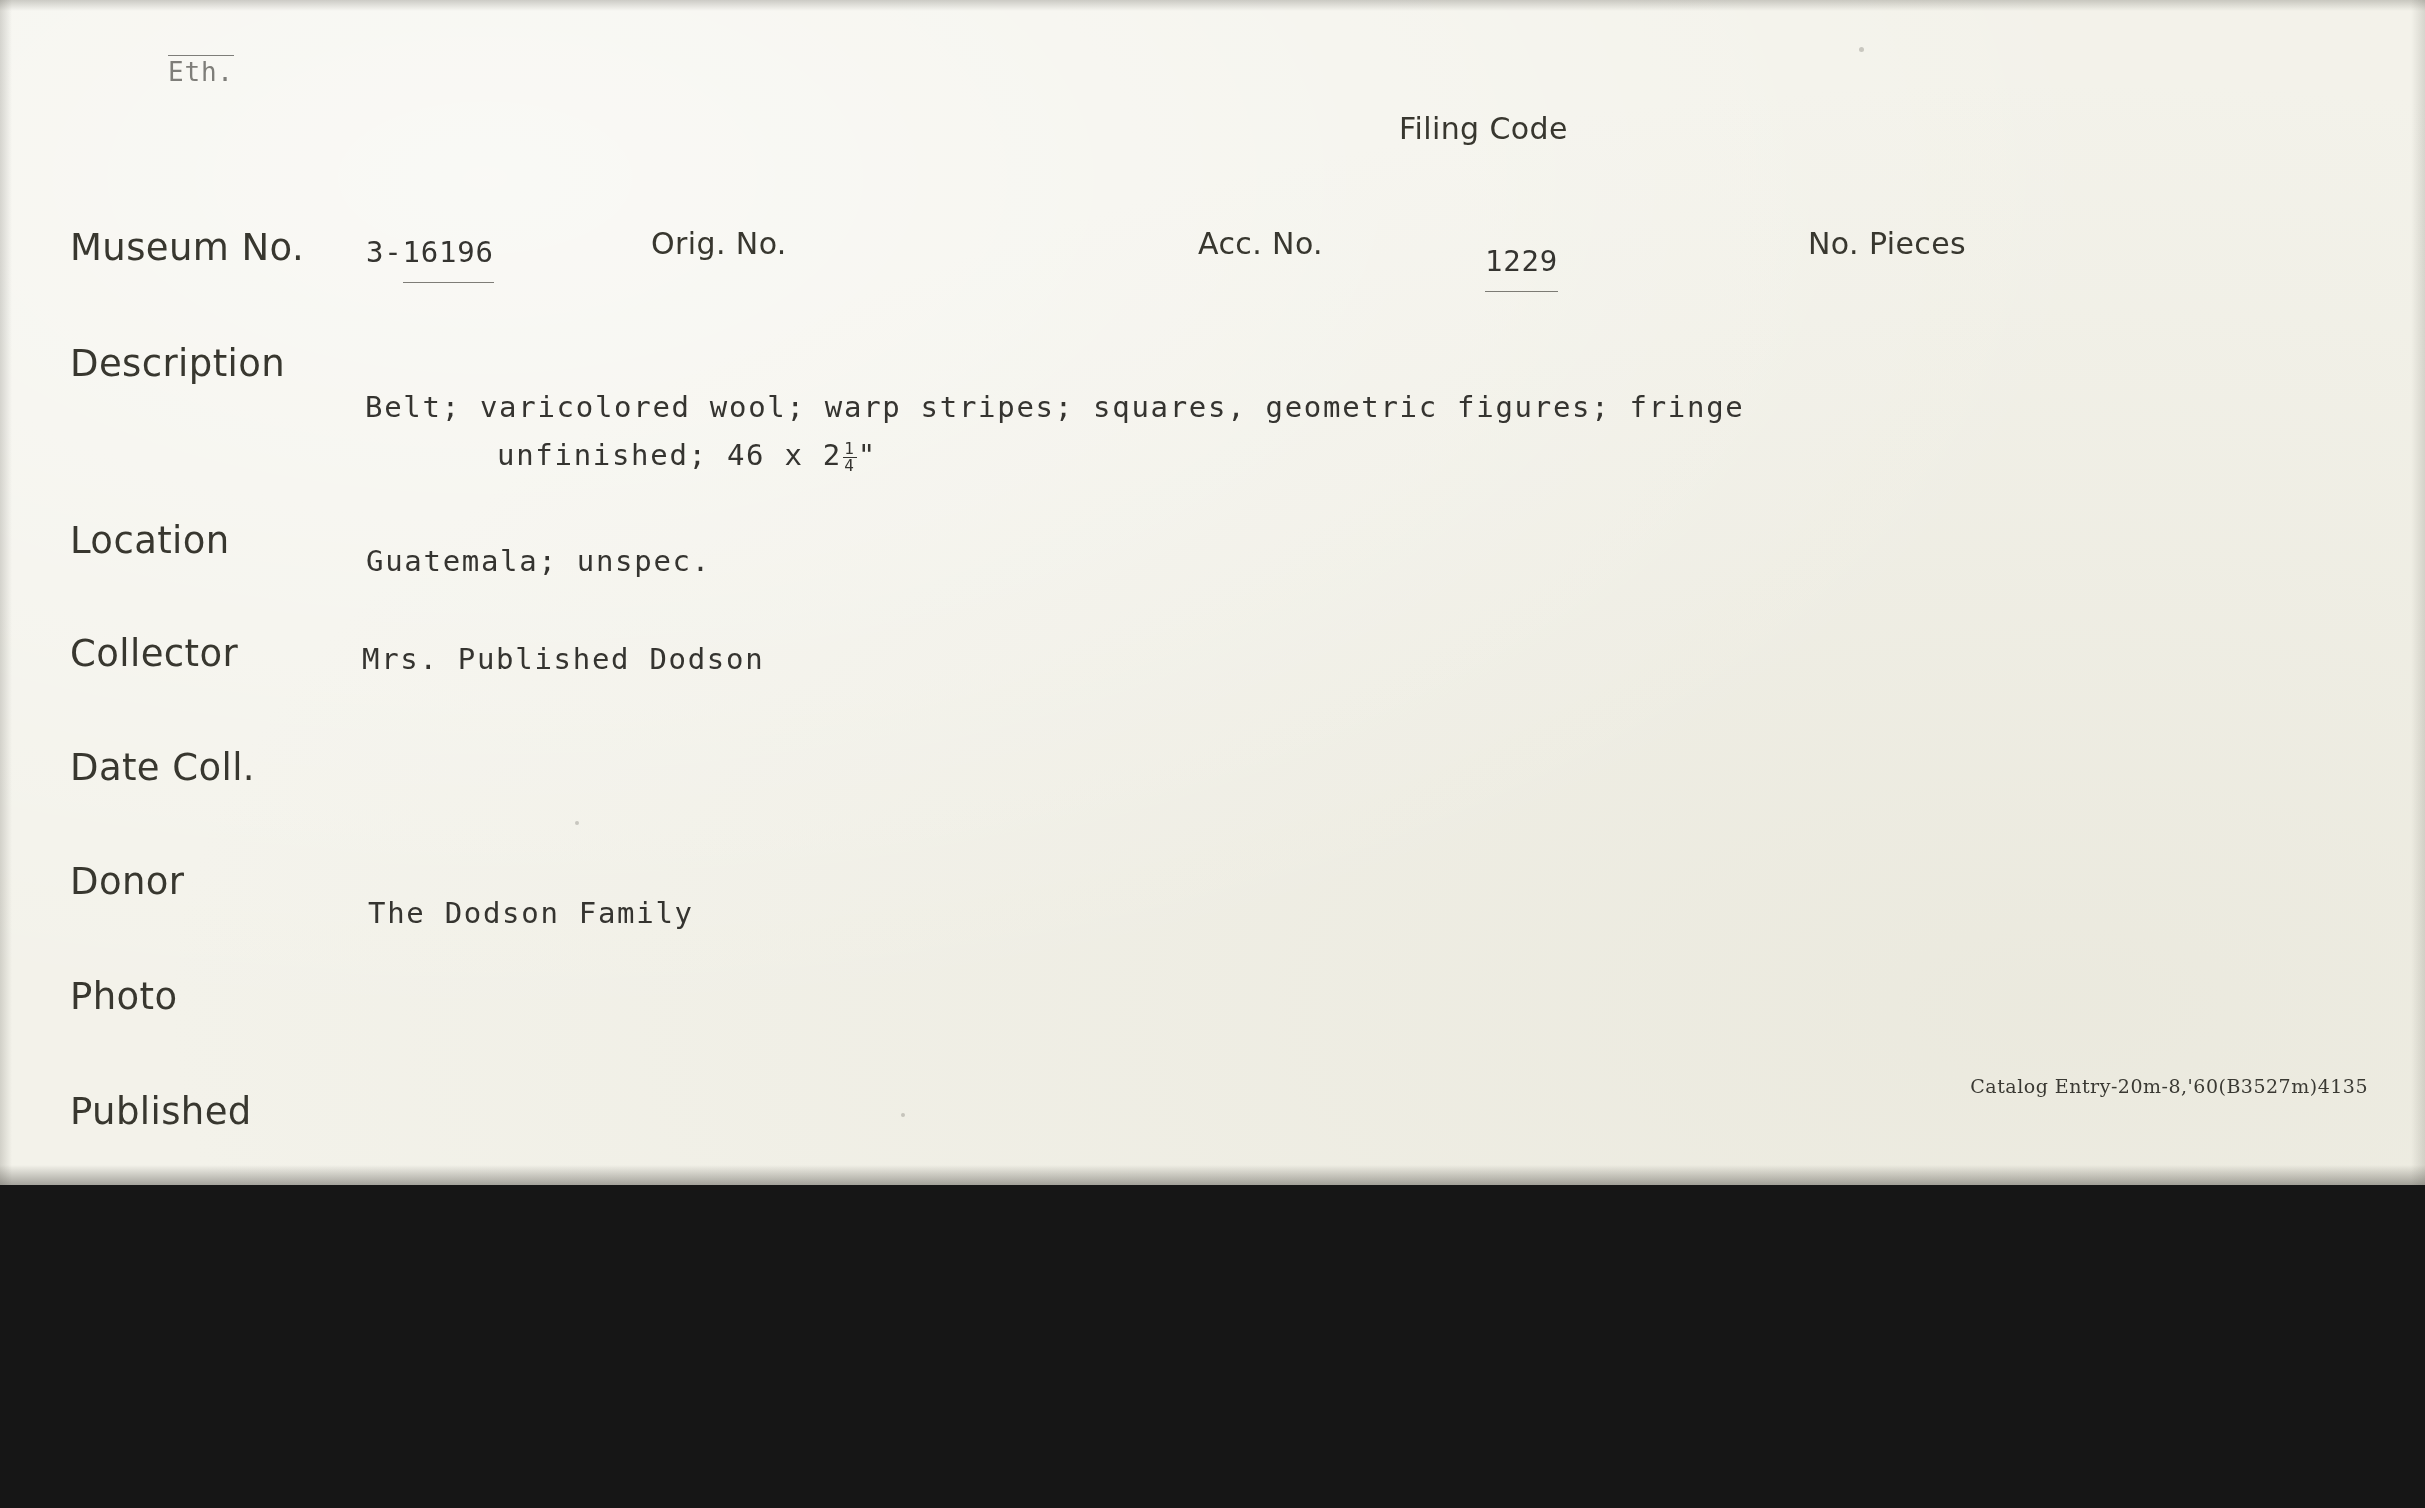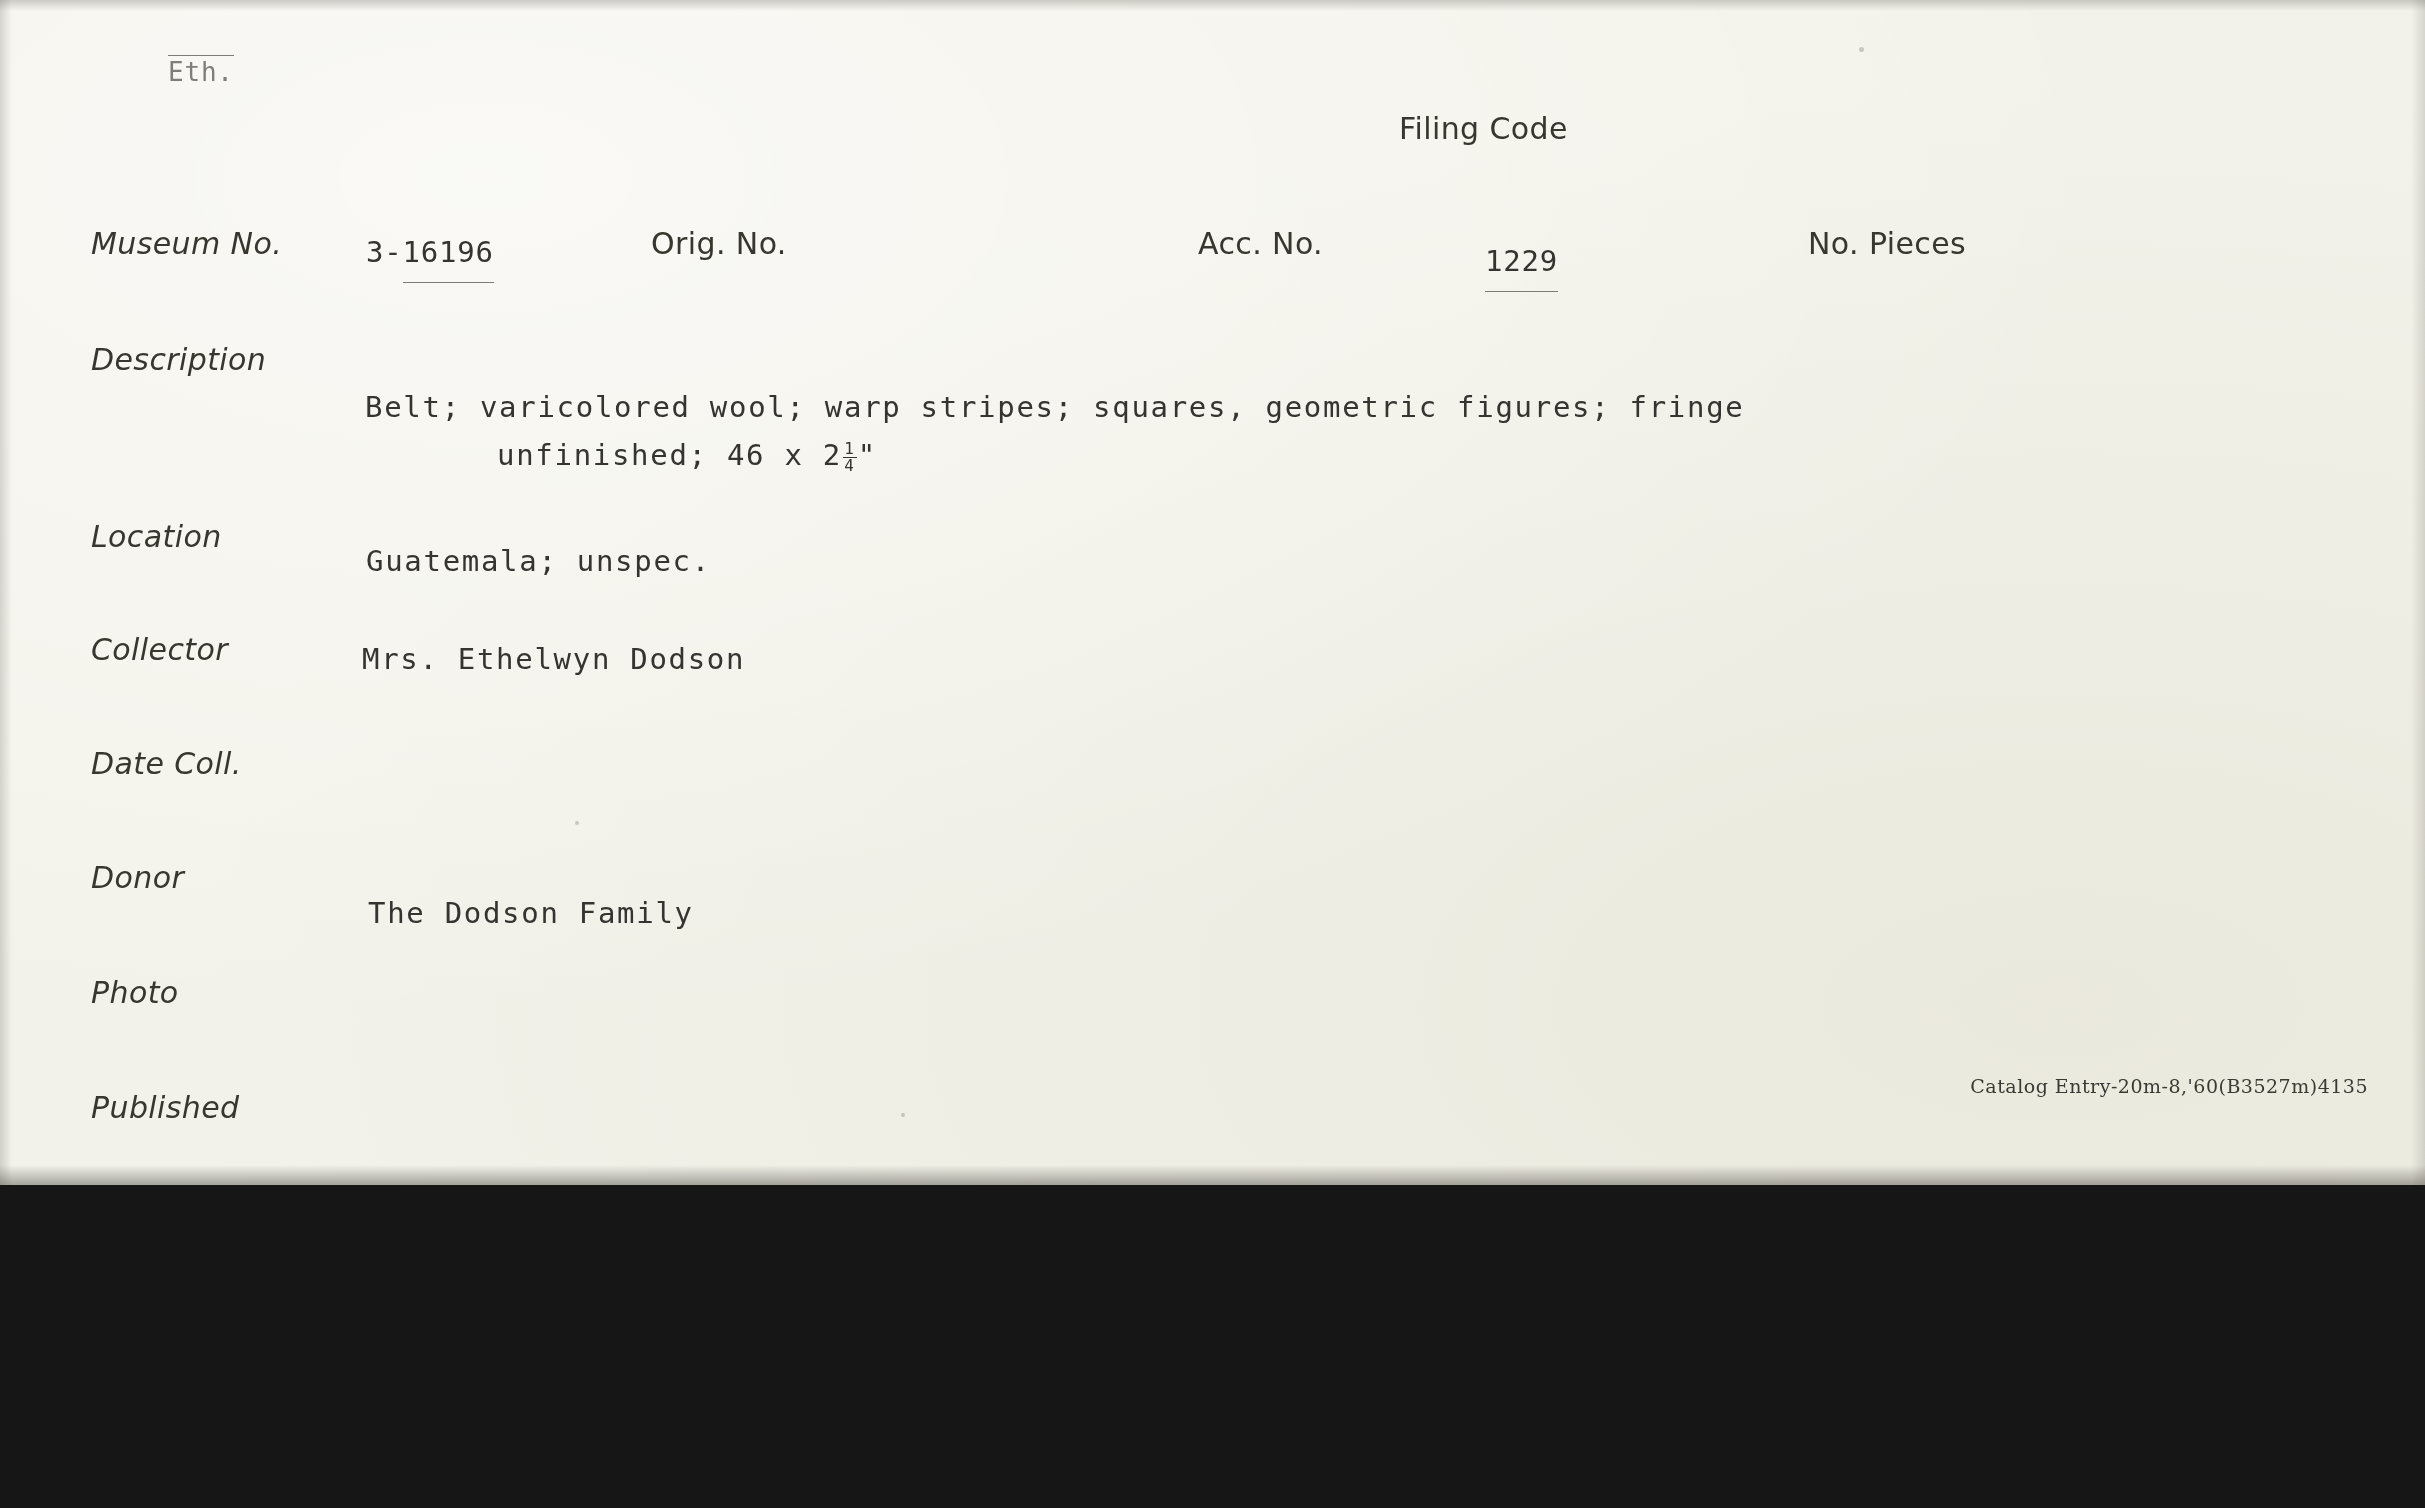--- a/index.html
+++ b/index.html
@@ -64,21 +64,21 @@
   }
   .stamp u { text-decoration: none; border-top: 1.5px solid #5d5c57; display: inline-block; padding-top: 0.8px;}
 
   .filing-code {
     position: absolute;
     left: 1399px;
     top: 111px;
     font-size: 30px;
   }
 
-  .lbl { position: absolute; left: 91px; font-size: 30px; white-space: nowrap; font-style: italic; }
+  .lbl { position: absolute; left: 70px; font-size: 37px; white-space: nowrap; }
   .lbl-museum { top: 226px; }
   .lbl-desc   { top: 342px; }
   .lbl-loc    { top: 519px; }
   .lbl-coll   { top: 632px; }
   .lbl-date   { top: 746px; }
   .lbl-donor  { top: 860px; }
   .lbl-photo  { top: 975px; }
   .lbl-pub    { top: 1090px; }
   .lbl-rem    { top: 1205px; }
 
@@ -154,21 +154,21 @@
   <div class="printed lbl-pieces">No. Pieces</div>
 
   <div class="printed lbl lbl-desc">Description</div>
   <div class="typed val val-desc1">Belt; varicolored wool; warp stripes; squares, geometric figures; fringe</div>
   <div class="typed val val-desc2"><span>unfinished; 46 x 2</span><span class="frac"><span class="num">1</span><span class="den">4</span></span><span>"</span></div>
 
   <div class="printed lbl lbl-loc">Location</div>
   <div class="typed val val-loc">Guatemala; unspec.</div>
 
   <div class="printed lbl lbl-coll">Collector</div>
-  <div class="typed val val-coll">Mrs. Ethelwyn Dodson</div>
+  <div class="typed val val-coll">Mrs. Published Dodson</div>
 
   <div class="printed lbl lbl-date">Date Coll.</div>
 
   <div class="printed lbl lbl-donor">Donor</div>
   <div class="typed val val-donor">The Dodson Family</div>
 
   <div class="printed lbl lbl-photo">Photo</div>
   <div class="printed lbl lbl-pub">Published</div>
   <div class="printed lbl lbl-rem">Remarks</div>
   <div class="typed val val-rp">rp</div>

